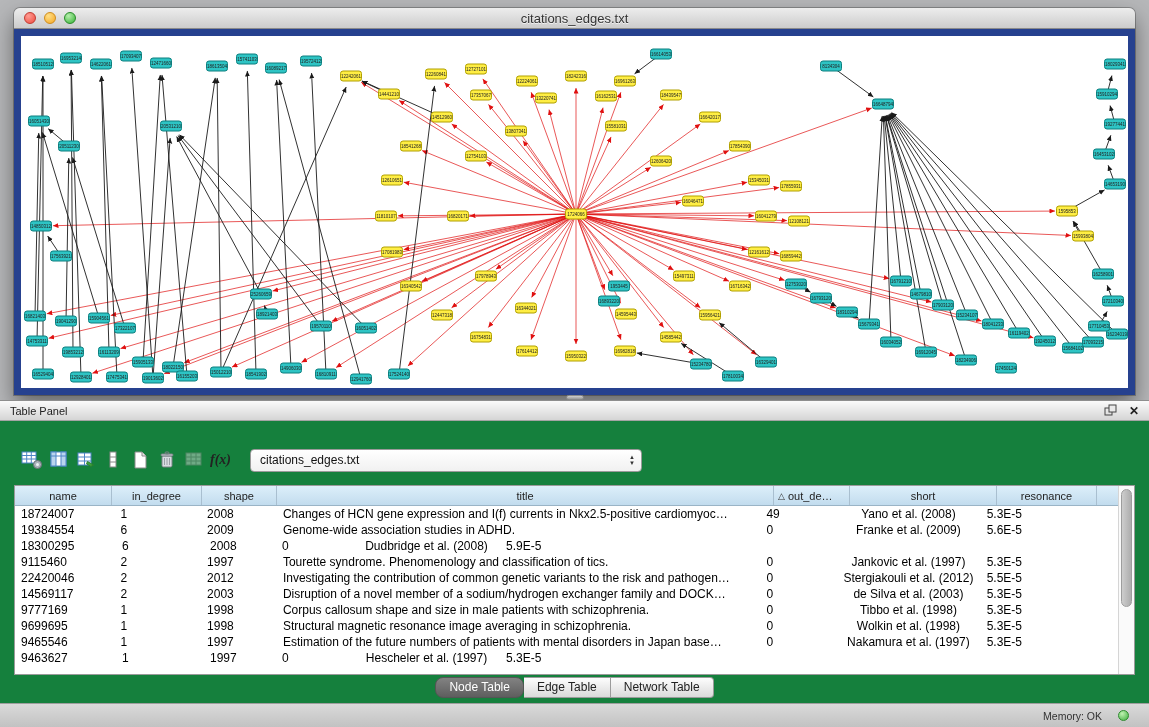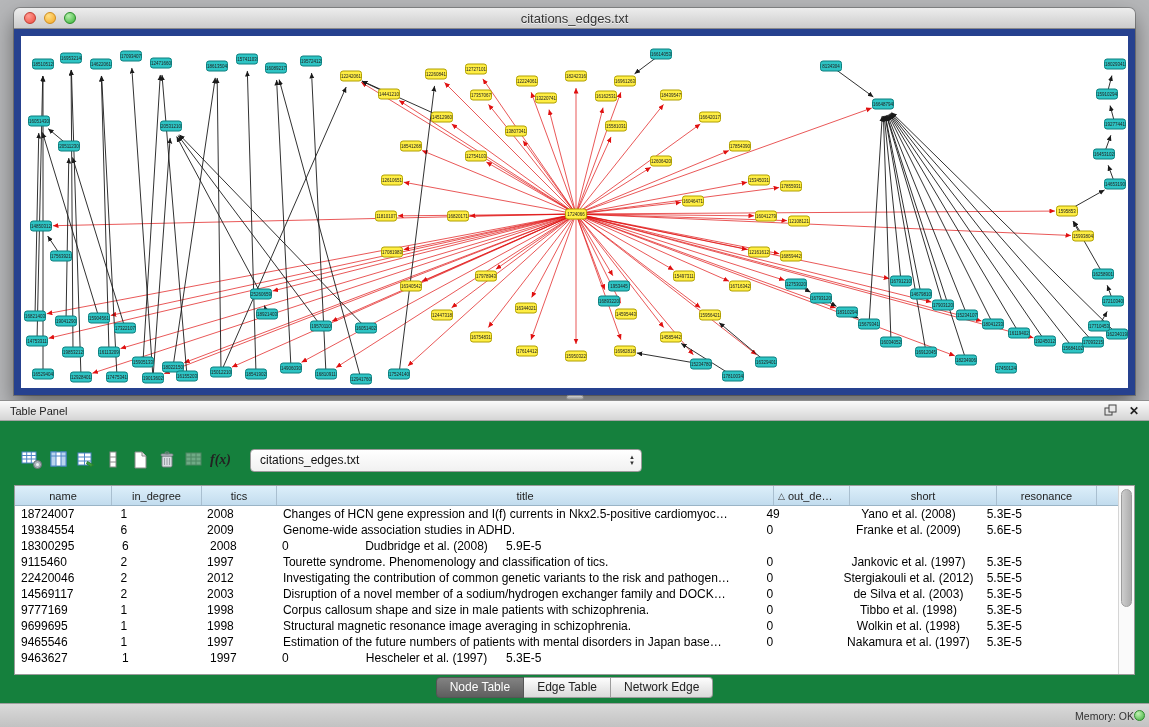--- a/index.html
+++ b/index.html
@@ -68,25 +68,25 @@
 
   .vscroll{position:absolute;right:0;top:0;bottom:0;width:15px;background:#fafafa;border-left:1px solid #d5d5d5;}
   .vthumb{position:absolute;left:2px;right:2px;top:3px;height:118px;border-radius:6px;
           background:linear-gradient(90deg,#cdcdcd,#adadad);border:1px solid #9d9d9d;box-sizing:border-box;}
 
   .tabs{position:absolute;left:0;right:0;top:256px;display:flex;justify-content:center;}
   .tab{height:19px;line-height:19px;padding:0 13px;font-size:12px;color:#222;
        background:linear-gradient(#fdfdfd,#dadada);border:1px solid #9b9b9b;border-left:none;cursor:default;}
   .tab:first-child{border-left:1px solid #9b9b9b;border-radius:4px 0 0 4px;}
   .tab:last-child{border-radius:0 4px 4px 0;}
-  .tab.active{background:linear-gradient(#828282,#5e5e5e);color:#fff;border-color:#555;}
+  .tab.active{background:linear-gradient(#828282,#5e5e5e);color:#fff;border-color:#555;border-radius:8px;}
 
   .statusbar{position:absolute;left:0;top:703px;width:1149px;height:24px;box-sizing:border-box;
              background:linear-gradient(#dadada,#c2c2c2);border-top:1px solid #9e9e9e;
-             display:flex;align-items:center;justify-content:flex-end;gap:0;padding-right:4px;}
+             display:flex;align-items:center;justify-content:flex-end;gap:16px;padding-right:20px;}
   .memory-label{font-size:10.5px;color:#333;}
   .memory-dot{width:11px;height:11px;border-radius:50%;border:1px solid #2e8b2e;box-sizing:border-box;
               background:radial-gradient(circle at 35% 30%,#c0f2b2,#3fae3f);}
 </style>
 </head>
 <body>
 
 <div id="app">
 
   <div class="window">
@@ -798,21 +798,21 @@
               <span>▲</span>
               <span>▼</span>
             </span>
         </div>
       </div>
 
       <div class="table-wrap">
         <div class="thead">
             <div class="hcell c0">name</div>
             <div class="hcell c1">in_degree</div>
-            <div class="hcell c2">tics</div>
+            <div class="hcell c2">shape</div>
             <div class="hcell c3">title</div>
             <div class="hcell c4"><span class="sort-glyph">△</span>out_de…</div>
             <div class="hcell c5">short</div>
             <div class="hcell c6">resonance</div>
             <div class="hcell cfill"></div>
           </div>
         <div class="tbody">
             <div class="trow">
               <div class="cell c0">18724007</div>
               <div class="cell c1">1</div>
@@ -913,21 +913,21 @@
             </div>
           </div>
         <div class="vscroll">
           <div class="vthumb"></div>
         </div>
       </div>
 
       <div class="tabs">
           <div class="tab active">Node Table</div>
           <div class="tab">Edge Table</div>
-          <div class="tab">Network Edge</div>
+          <div class="tab">Network Table</div>
         </div>
     </div>
   </div>
 
   <div class="statusbar">
     <span class="memory-label">Memory: OK</span>
     <span class="memory-dot"></span>
   </div>
 
 </div>

